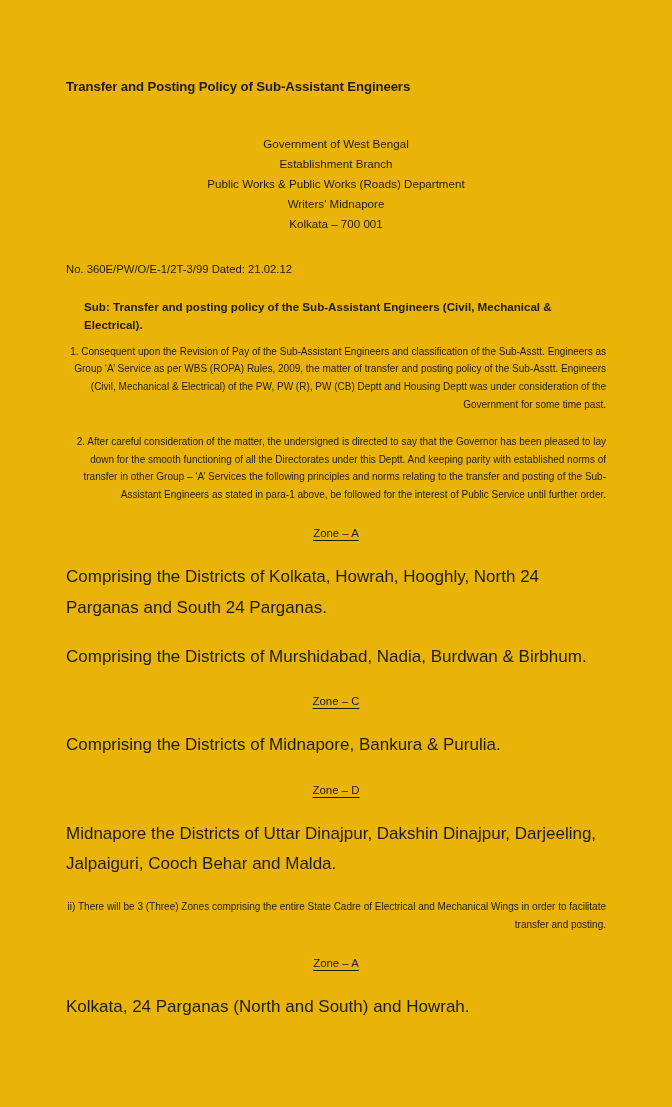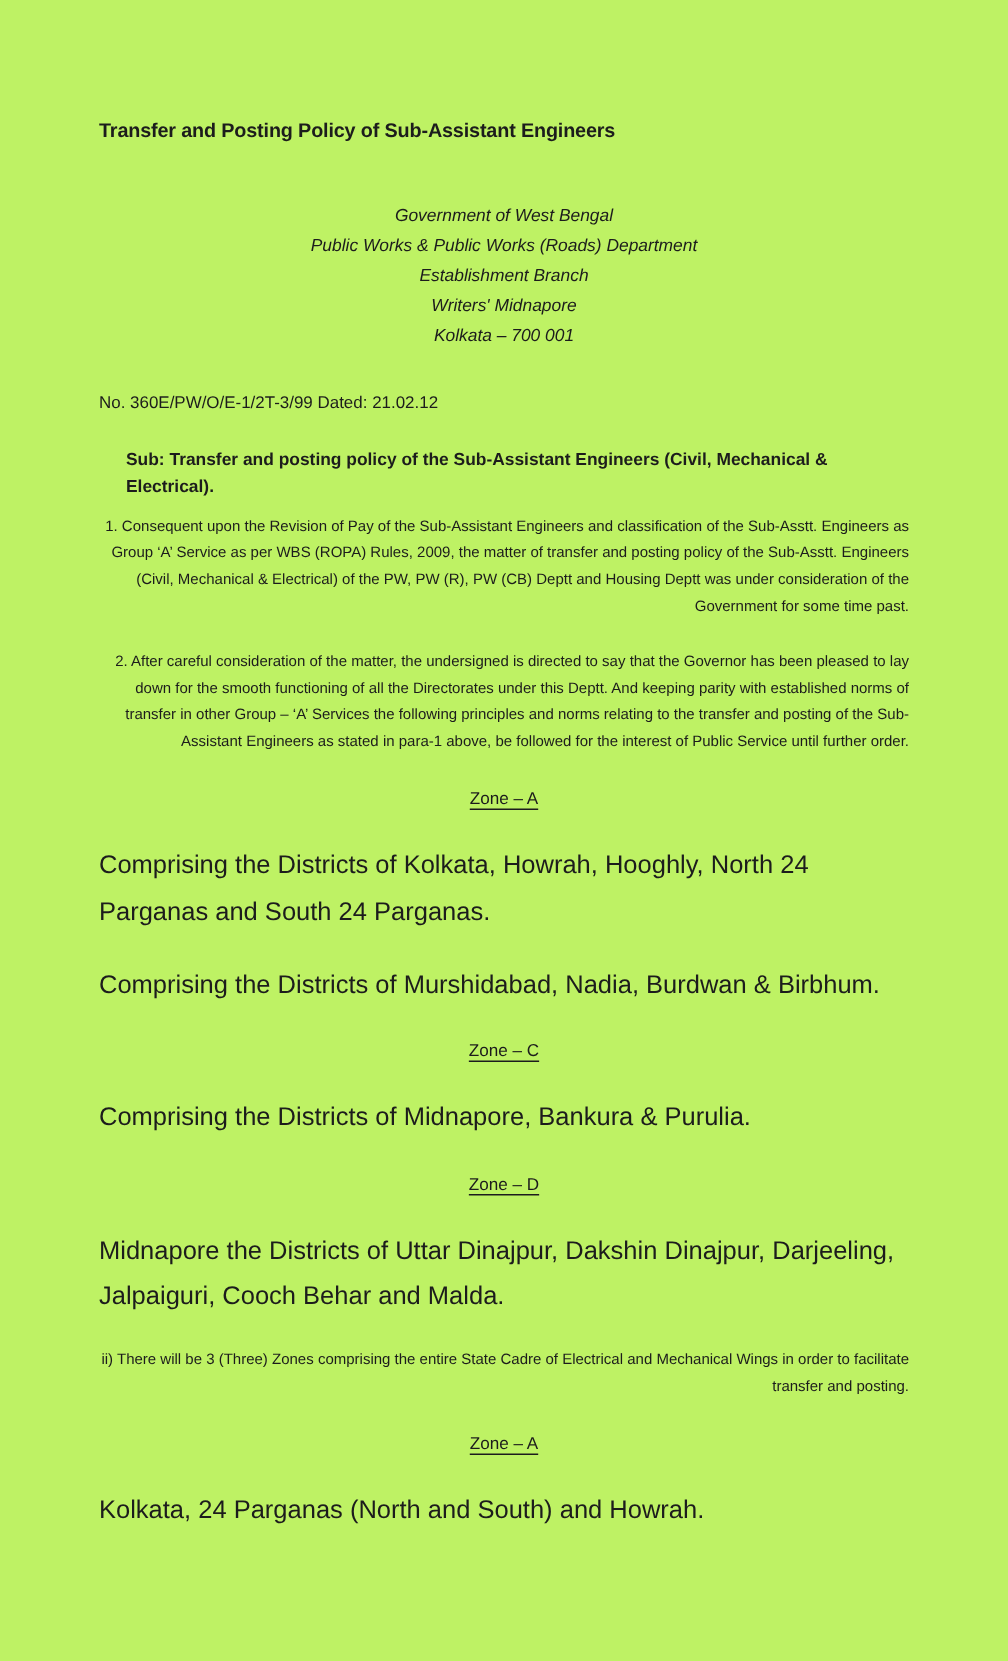--- a/index.html
+++ b/index.html
@@ -14,36 +14,35 @@
     font-family: "Liberation Sans", sans-serif;
     color: #1c1c1c;
     -webkit-font-smoothing: antialiased;
   }
   .page {
     position: relative;
     width: 672px;
     height: 1107px;
     box-sizing: border-box;
     padding: 78px 66px 0 66px;
-    background: #bef264;
+    background: #eab308;
     overflow: hidden;
   }
   .doc-title {
     font-size: 13.2px;
     font-weight: bold;
     line-height: 1.35;
     letter-spacing: -0.1px;
     margin: 0 0 38px 0;
   }
   .letterhead {
     text-align: center;
     font-size: 11.6px;
     line-height: 1.72;
     margin: 0 0 26px 0;
-    font-style: italic;
   }
   .letterhead div {
     white-space: nowrap;
   }
   .ref-line {
     font-size: 11.3px;
     line-height: 1.6;
     margin: 0 0 20px 0;
   }
   .subject {
@@ -78,22 +77,22 @@
 </style>
 </head>
 <body>
 
 <div class="page">
 
   <h1 class="doc-title">Transfer and Posting Policy of Sub-Assistant Engineers</h1>
 
   <div class="letterhead">
     <div>Government of West Bengal</div>
+    <div>Establishment Branch</div>
     <div>Public Works &amp; Public Works (Roads) Department</div>
-    <div>Establishment Branch</div>
     <div>Writers' Midnapore</div>
     <div>Kolkata – 700 001</div>
   </div>
 
   <div class="ref-line">No. 360E/PW/O/E-1/2T-3/99 Dated: 21.02.12</div>
 
   <div class="subject">Sub: Transfer and posting policy of the Sub-Assistant Engineers (Civil, Mechanical &amp; Electrical).</div>
 
   <p class="body-para">1. Consequent upon the Revision of Pay of the Sub-Assistant Engineers and classification of the Sub-Asstt. Engineers as Group ‘A’ Service as per WBS (ROPA) Rules, 2009, the matter of transfer and posting policy of the Sub-Asstt. Engineers (Civil, Mechanical &amp; Electrical) of the PW, PW (R), PW (CB) Deptt and Housing Deptt was under consideration of the Government for some time past.</p>
 

